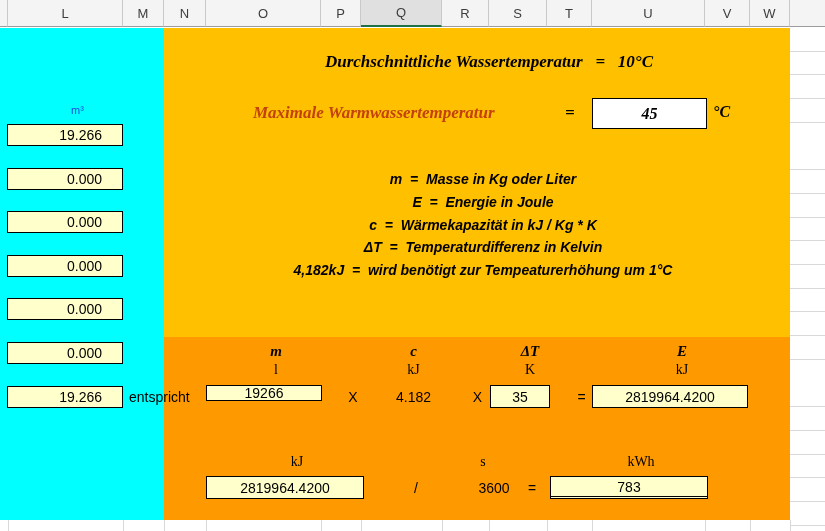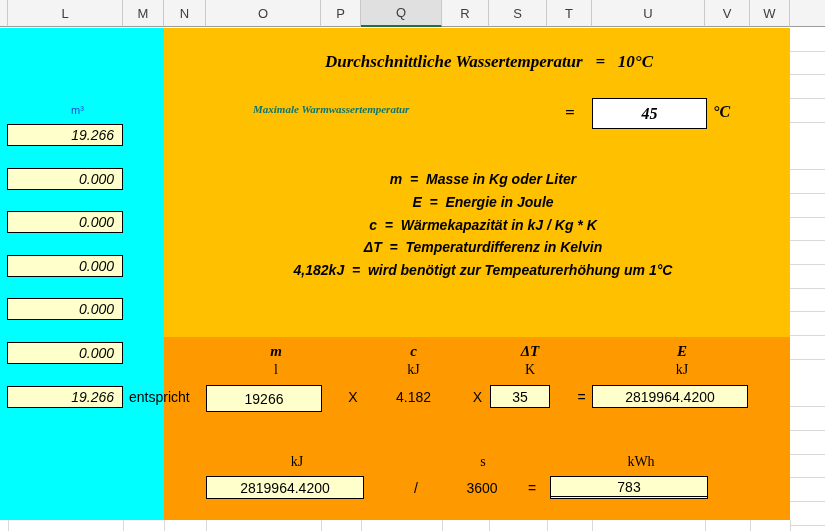--- a/index.html
+++ b/index.html
@@ -26,21 +26,21 @@
   #cyan-panel { top:28px; }
 
   .abs { position:absolute; box-sizing:border-box; }
   .pre { white-space:pre; }
   .serifbi { font-family:"Liberation Serif","DejaVu Serif",serif; font-weight:bold; font-style:italic; }
   .serif   { font-family:"Liberation Serif","DejaVu Serif",serif; }
   .center { text-align:center;margin-left:12px; }
 
   .cellbox { background:var(--cell-fill,#FFFFCC); border:1px solid #000; font-size:14px; color:#000;
              display:flex; align-items:center; }
-  .cellbox.rightval { justify-content:flex-end; padding-right:8px;font-style:italic; }
+  .cellbox.rightval { justify-content:flex-end; padding-right:20px; }
   .cellbox.centerval { justify-content:center; }
 
   .whitebox { background:#FFFFFF; border:1.5px solid #000; display:flex; align-items:center; justify-content:center; }
 
   .legend-line { height:22.8px; font-size:14px; font-weight:bold; font-style:italic; color:#000; }
   .op { font-size:14px; color:#000; }
 </style>
 </head>
 <body>
 
@@ -92,21 +92,21 @@
   <div class="abs cellbox rightval" style="left:7px;top:211px;width:116px;height:22px;">0.000</div>
   <div class="abs cellbox rightval" style="left:7px;top:255px;width:116px;height:22px;">0.000</div>
   <div class="abs cellbox rightval" style="left:7px;top:298px;width:116px;height:22px;">0.000</div>
   <div class="abs cellbox rightval" style="left:7px;top:342px;width:116px;height:22px;">0.000</div>
   <div class="abs cellbox rightval" style="left:7px;top:386px;width:116px;height:22px;">19.266</div>
 
   <div class="abs" style="left:129px;top:389px;font-size:14px;color:#000;">entspricht</div>
 
   <div class="abs center serifbi pre" style="left:164px;top:52px;width:626px;font-size:17px;color:#000;">Durchschnittliche Wassertemperatur   =   10°C</div>
 
-  <div class="abs serifbi" style="left:253px;top:103px;font-size:11px;color:#0f766e;">Maximale Warmwassertemperatur</div>
+  <div class="abs serifbi" style="left:253px;top:103px;font-size:17px;color:#c2410c;">Maximale Warmwassertemperatur</div>
   <div class="abs serifbi" style="left:565px;top:103px;font-size:17px;color:#000;">=</div>
   <div class="abs whitebox serifbi" style="left:592px;top:98px;width:115px;height:31px;font-size:16px;">45</div>
   <div class="abs serifbi" style="left:713px;top:103px;font-size:16px;color:#000;">°C</div>
 
   <div class="abs" style="left:164px;top:171px;width:626px;">
     <div class="legend-line center pre">m  =  Masse in Kg oder Liter</div>
     <div class="legend-line center pre">E  =  Energie in Joule</div>
     <div class="legend-line center pre">c  =  Wärmekapazität in kJ / Kg * K</div>
     <div class="legend-line center pre">ΔT  =  Temperaturdifferenz in Kelvin</div>
     <div class="legend-line center pre">4,182kJ  =  wird benötigt zur Tempeaturerhöhung um 1°C</div>
@@ -116,31 +116,31 @@
   <div class="abs center serifbi" style="left:206px;top:343px;width:116px;font-size:15px;">m</div>
   <div class="abs center serifbi" style="left:361px;top:343px;width:81px;font-size:15px;">c</div>
   <div class="abs center serifbi" style="left:489px;top:343px;width:58px;font-size:15px;">ΔT</div>
   <div class="abs center serifbi" style="left:592px;top:343px;width:156px;font-size:15px;">E</div>
 
   <div class="abs center serif" style="left:206px;top:362px;width:116px;font-size:14px;">l</div>
   <div class="abs center serif" style="left:361px;top:362px;width:81px;font-size:14px;">kJ</div>
   <div class="abs center serif" style="left:489px;top:362px;width:58px;font-size:14px;">K</div>
   <div class="abs center serif" style="left:592px;top:362px;width:156px;font-size:14px;">kJ</div>
 
-  <div class="abs cellbox centerval" style="left:206px;top:385px;width:116px;height:27px;">19266</div>
+  <div class="abs cellbox centerval" style="left:206px;top:385px;width:116px;height:16px;">19266</div>
   <div class="abs center op" style="left:321px;top:389px;width:40px;">X</div>
   <div class="abs center op" style="left:361px;top:389px;width:81px;">4.182</div>
   <div class="abs center op" style="left:442px;top:389px;width:47px;">X</div>
   <div class="abs cellbox centerval" style="left:490px;top:385px;width:60px;height:23px;">35</div>
   <div class="abs center op" style="left:547px;top:389px;width:45px;">=</div>
   <div class="abs cellbox centerval" style="left:592px;top:385px;width:156px;height:23px;">2819964.4200</div>
 
   <div class="abs center serif" style="left:206px;top:454px;width:158px;font-size:14px;">kJ</div>
   <div class="abs center serif" style="left:436px;top:454px;width:70px;font-size:14px;">s</div>
   <div class="abs center serif" style="left:550px;top:454px;width:158px;font-size:14px;">kWh</div>
 
   <div class="abs cellbox centerval" style="left:206px;top:476px;width:158px;height:23px;">2819964.4200</div>
   <div class="abs center op" style="left:384px;top:480px;width:40px;">/</div>
-  <div class="abs center op" style="left:440px;top:480px;width:60px;">3600</div>
+  <div class="abs center op" style="left:452px;top:480px;width:60px;">3600</div>
   <div class="abs center op" style="left:505px;top:480px;width:30px;">=</div>
   <div class="abs cellbox centerval" style="left:550px;top:476px;width:158px;height:23px;border-bottom:3px double #000;">783</div>
 
 </div>
 
 </body></html>

